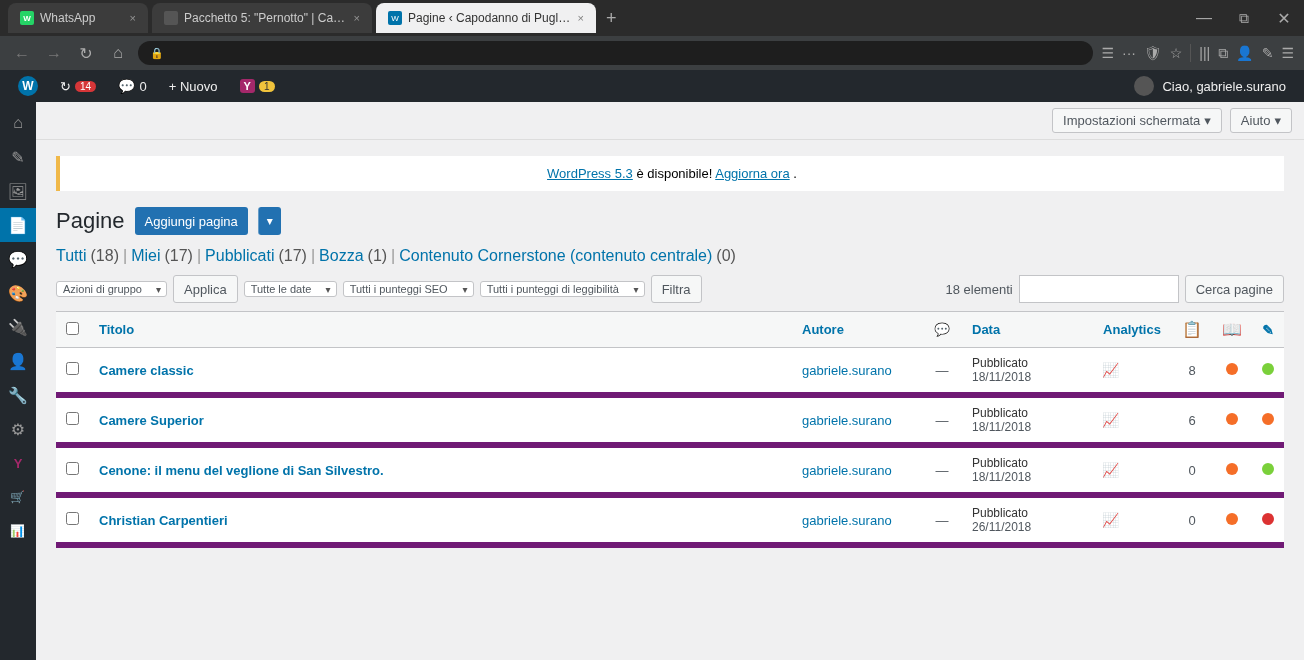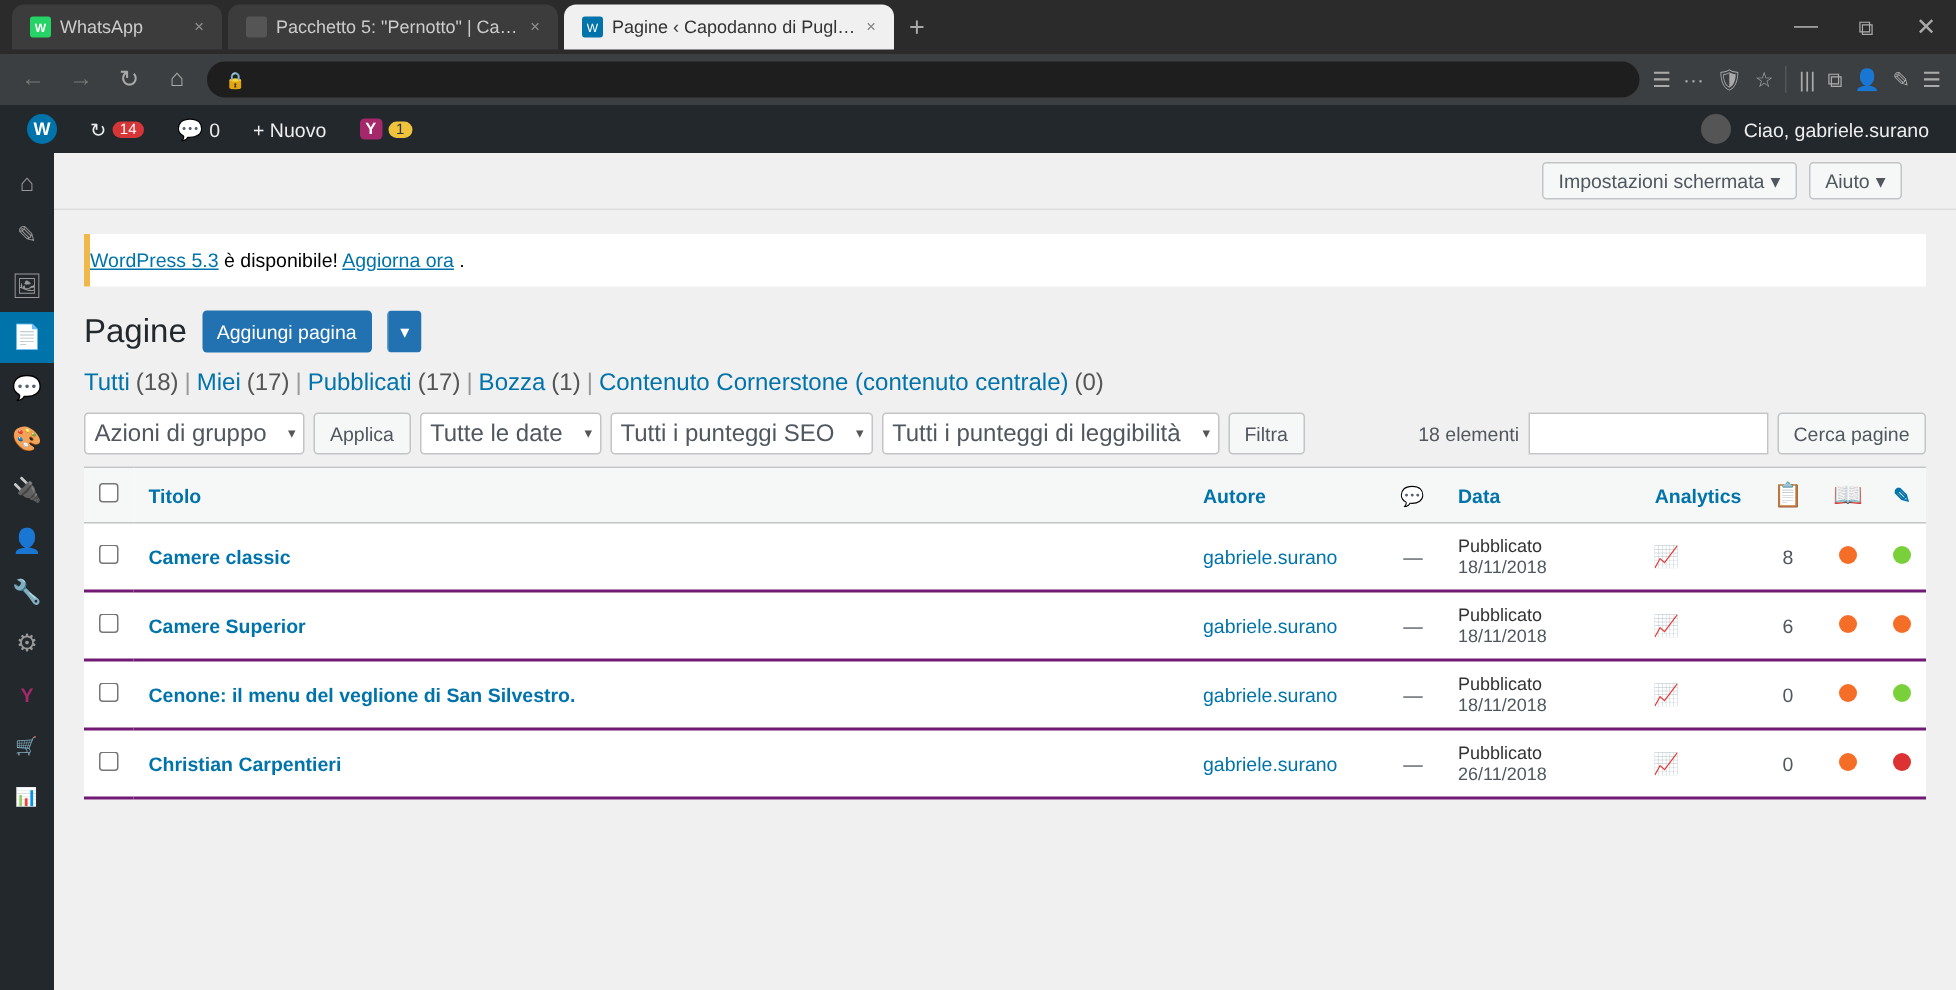--- a/index.html
+++ b/index.html
@@ -35,48 +35,48 @@
     
     .sidebar { width: 36px; background: #23282d; display: flex; flex-direction: column; align-items: center; padding-top: 4px; gap: 0; flex-shrink: 0; }
     .sidebar-icon { width: 36px; height: 34px; display: flex; align-items: center; justify-content: center; color: #999; font-size: 16px; cursor: pointer; }
     .sidebar-icon.active { background: #0073aa; color: #fff; }
 
     
     .main-content { flex: 1; background: #f0f0f1; overflow: hidden; display: flex; flex-direction: column; }
     .content-area { padding: 16px 20px; flex: 1; overflow: hidden; }
 
     
-    .notice { background: #fff; border-left: 4px solid #f0b849; padding: 10px 0; margin-bottom: 16px; font-size: 13px; }
+    .notice { background: #fff; border-left: 4px solid #f0b849; padding: 10px 10px; margin-bottom: 16px; font-size: 13px; text-align: center; }
     .notice a { color: #0073aa; }
 
     
     .page-title-row { display: flex; align-items: center; gap: 10px; margin-bottom: 12px; }
     .page-title { font-size: 22px; font-weight: 400; color: #23282d; }
     .btn-primary { background: #2271b1; color: white; border: none; padding: 4px 10px; cursor: pointer; font-size: 13px; border-radius: 3px; height: 28px; }
     .btn-dropdown { background: #2271b1; color: white; border: none; padding: 4px 8px; cursor: pointer; font-size: 12px; border-radius: 3px; height: 28px; border-left: 1px solid rgba(255,255,255,0.3); }
 
     
     .filter-tabs { font-size: 16px; color: #555; margin-bottom: 10px; display: flex; align-items: center; gap: 4px; flex-wrap: wrap; }
     .filter-tabs a { color: #0073aa; text-decoration: none; }
     .filter-sep { color: #999; }
 
     
     .table-toolbar { display: flex; align-items: center; gap: 6px; margin-bottom: 8px; }
-    .toolbar-select { height: 28px; border: 1px solid #c3c4c7; background: #fff; font-size: 16px; padding: 0 6px; color: #50575e; border-radius: 3px; }
+    .toolbar-select { height: 16px; border: 1px solid #c3c4c7; background: #fff; font-size: 11px; padding: 0 6px; color: #50575e; border-radius: 3px; }
     .btn-apply { background: #f6f7f7; border: 1px solid #c3c4c7; padding: 0 10px; height: 28px; cursor: pointer; font-size: 13px; color: #50575e; border-radius: 3px; }
     .toolbar-right { margin-left: auto; display: flex; align-items: flex-start; gap: 8px; }
     .search-input { height: 28px; border: 1px solid #c3c4c7; padding: 0 8px; font-size: 13px; width: 160px; background: #fff; }
     .btn-search { background: #f6f7f7; border: 1px solid #c3c4c7; padding: 0 10px; height: 28px; cursor: pointer; font-size: 13px; color: #50575e; border-radius: 3px; }
     .items-count { font-size: 13px; color: #50575e; white-space: nowrap; }
 
     
     .pages-table { width: 100%; border-collapse: collapse; background: #fff; }
     .pages-table th { background: #f6f7f7; border-top: 1px solid #c3c4c7; border-bottom: 1px solid #c3c4c7; padding: 8px 10px; text-align: left; font-size: 13px; color: #0073aa; font-weight: 600; }
     .pages-table th.center { text-align: center; }
-    .pages-table td { padding: 8px 10px; border-bottom: 2px solid #701a75; vertical-align: middle; font-size: 13px; }
+    .pages-table td { padding: 8px 10px; border-bottom: 6px solid #701a75; vertical-align: middle; font-size: 13px; }
     .page-link { color: #0073aa; text-decoration: none; font-weight: 600; }
     .author-link { color: #0073aa; text-decoration: none; }
     .date-cell { font-size: 12px; color: #50575e; }
     .date-cell .status { display: block; color: #333; }
     .date-cell .datestr { display: block; color: #50575e; }
     .dash-cell { color: #50575e; text-align: center; }
     .analytics-icon { color: #555; font-size: 14px; }
     .analytics-num { text-align: center; color: #50575e; }
     .dot { width: 12px; height: 12px; border-radius: 50%; display: inline-block; }
     .dot-orange { background: #f56e28; }
@@ -87,21 +87,21 @@
     .col-title { }
     .col-author { width: 130px; }
     .col-comment { width: 40px; text-align: center; }
     .col-date { width: 130px; }
     .col-analytics { width: 80px; text-align: center; }
     .col-seo { width: 40px; text-align: center; }
     .col-read { width: 40px; text-align: center; }
     .col-edit { width: 30px; text-align: center; }
 
     
-    .screen-options-bar { background: #f0f0f1; display: flex; justify-content: flex-end; align-items: center; padding: 6px 36px; gap: 8px; border-bottom: 1px solid #ddd; }
+    .screen-options-bar { background: #f0f0f1; display: flex; justify-content: flex-end; align-items: center; padding: 6px 12px; gap: 8px; border-bottom: 1px solid #ddd; }
     .screen-options-btn { background: #f6f7f7; border: 1px solid #c3c4c7; padding: 4px 10px; font-size: 13px; cursor: pointer; color: #50575e; border-radius: 3px; display: flex; align-items: center; gap: 4px; }
 
     .whatsapp-tab-icon { width: 14px; height: 14px; background: #25d366; border-radius: 2px; display: inline-flex; align-items: center; justify-content: center; color: white; font-size: 8px; font-weight: bold; }
 
     .select-with-arrow { position: relative; display: inline-flex; align-items: center; }
     .select-with-arrow select { appearance: none; padding-right: 24px; }
     .select-arrow { position: absolute; right: 6px; pointer-events: none; color: #555; font-size: 10px; }
   </style>
 </head>
 <body>

